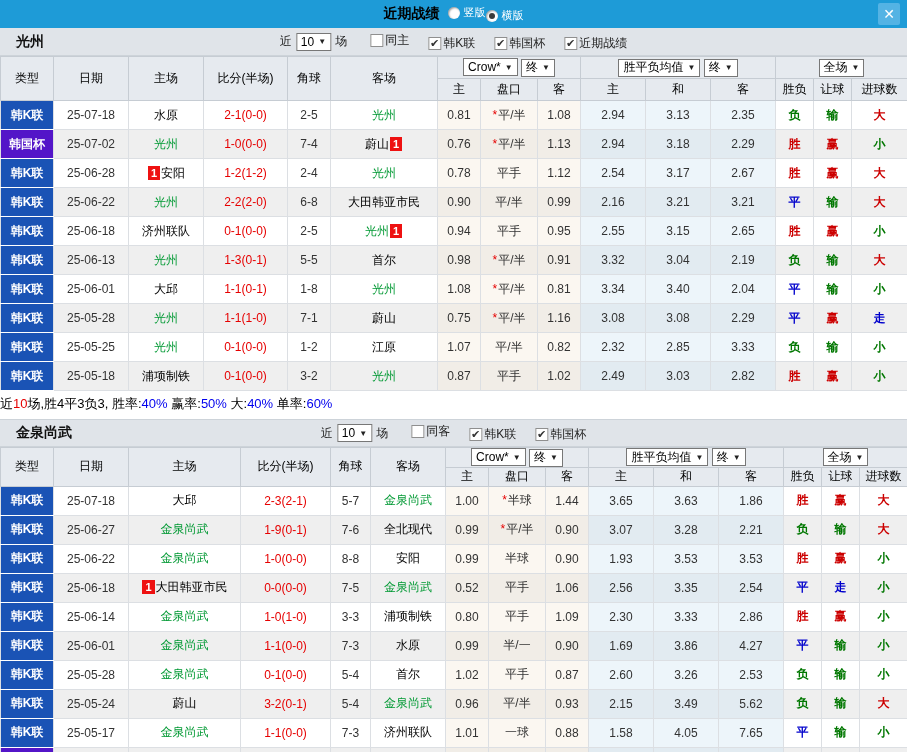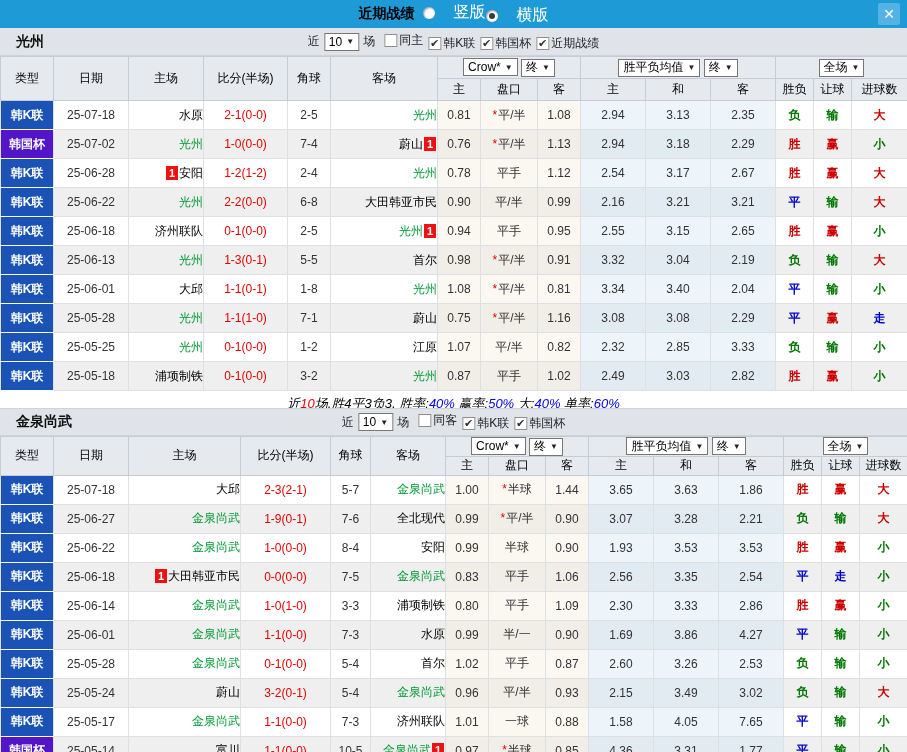--- a/index.html
+++ b/index.html
@@ -1,55 +1,55 @@
 <!DOCTYPE html>
 <html><head>
 <meta charset="utf-8">
 <style>
   html,body{margin:0;padding:0;}
   body{width:907px;height:752px;overflow:hidden;background:#fff;
        font-family:"Liberation Sans","DejaVu Sans",sans-serif;}
   
   .titlebar{height:28px;background:#1e9bd7;position:relative;display:flex;align-items:center;justify-content:center;gap:8px;}
   .title{color:#000000;font-weight:bold;font-size:14px;}
-  .radio-item{display:inline-flex;align-items:center;gap:19px;color:#fff;font-size:16px;cursor:pointer;}
+  .radio-item{display:inline-flex;align-items:center;gap:4px;color:#fff;font-size:11px;cursor:pointer;}
   .radio{width:12px;height:12px;border-radius:50%;background:#fff;box-shadow:inset 1px 1px 2px rgba(0,0,0,.4);display:inline-flex;align-items:center;justify-content:center;}
   .radio.checked::after{content:"";width:6px;height:6px;border-radius:50%;background:#3a3a3a;}
   .close{position:absolute;right:7px;top:3px;width:22px;height:22px;background:#54b3e4;color:#fff;font-weight:bold;display:flex;align-items:center;justify-content:center;border-radius:2px;cursor:pointer;font-size:14px;}
   
   .section-header{height:28px;background:#e0e4e9;border-bottom:1px solid #cdd3d9;position:relative;display:flex;align-items:center;box-sizing:border-box;}
   .team-name{font-size:14px;font-weight:bold;color:#111;margin-left:16px;}
   .filters{position:absolute;left:50%;transform:translateX(-50%);display:flex;align-items:center;gap:4px;font-size:12px;color:#222;white-space:nowrap;}
   .sel{display:inline-flex;align-items:center;gap:4px;background:#fff;border:1px solid #777;padding:0 4px;height:18px;font-size:12px;color:#000;cursor:pointer;box-sizing:border-box;}
   .sel .arr{font-size:8px;color:#222;}
-  .cb-item{display:inline-flex;align-items:center;margin-left:5px;cursor:pointer;}
+  .cb-item{display:inline-flex;align-items:center;margin-left:19px;cursor:pointer;}
   .cb{width:13px;height:13px;border:1px solid #8f8f8f;background:#fff;display:inline-flex;align-items:center;justify-content:center;font-size:11px;line-height:11px;color:#333;box-sizing:border-box;}
   .cb-label{margin-left:2px;}
   
   table{width:907px;border-collapse:collapse;table-layout:fixed;font-size:12px;}
   thead tr{height:22px;}
   table.t2 thead tr{height:19px;}
   thead th{background:#e6eaef;border:1px solid #c6ccd3;font-weight:normal;color:#000;padding:0;overflow:hidden;white-space:nowrap;}
   tbody td{height:28px;text-align:center;border:1px solid #dcdfe3;padding:0;color:#333;overflow:hidden;white-space:nowrap;vertical-align:middle;}
   tbody tr:nth-child(even) td{background:#efefef;}
   td.league{color:#fff;font-weight:bold;border-bottom:1px solid #fff;}
   tbody tr td.league.blue{background:#1a53b5;}
   tbody tr td.league.purple{background:#5315c8;}
   td.score{color:#e60000;}
-  td.team{color:#000;text-align:right;}
+  td.team{color:#000;}
   .tg{color:#009933;}
   tbody tr td.odds{background:#fbf7f1;}
   tbody tr:nth-child(even) td.odds{background:#f1ede7;}
   tbody tr td.mean{background:#edf5fa;}
   tbody tr:nth-child(even) td.mean{background:#e2ebf1;}
   td.res{font-weight:bold;}
   .c-red{color:#cc0000;}.c-green{color:#007700;}.c-blue{color:#0000cc;}
   .star{color:#e60000;margin-right:1px;}
   .badge1{display:inline-block;background:#ee1111;color:#fff;font-size:11px;font-weight:bold;line-height:14px;padding:0 3px;margin:0 1px;}
-  .summary{height:17px;line-height:25px;text-align:center;font-size:13px;background:#fff;font-style:italic;}
+  .summary{height:28px;line-height:25px;text-align:left;font-size:13px;background:#fff;}
   .sum-black{color:#000;}.sum-red{color:#e60000;}.sum-blue{color:#0000ee;}
 </style>
 </head>
 <body>
 
 <div class="titlebar">
   <span class="title">近期战绩</span>
   <span><span class="radio-item">
         <span class="radio"></span>
         <span>竖版</span>
@@ -199,21 +199,21 @@
           <td class="mean">3.17</td>
           <td class="mean">2.67</td>
           <td class="res c-red">胜</td>
           <td class="res c-red">赢</td>
           <td class="res c-red">大</td>
         </tr>
         <tr>
           <td class="league blue">韩K联</td>
           <td class="date">25-06-22</td>
           <td class="team"><span class="tg">光州</span></td>
-          <td class="score">2-2(0-0)</td>
+          <td class="score">2-2(2-0)</td>
           <td class="corner">6-8</td>
           <td class="team"><span>大田韩亚市民</span></td>
           <td class="odds">0.90</td>
           <td class="odds">平/半</td>
           <td class="odds">0.99</td>
           <td class="mean">2.16</td>
           <td class="mean">3.21</td>
           <td class="mean">3.21</td>
           <td class="res c-blue">平</td>
           <td class="res c-green">输</td>
@@ -446,40 +446,40 @@
           <td class="mean">2.21</td>
           <td class="res c-green">负</td>
           <td class="res c-green">输</td>
           <td class="res c-red">大</td>
         </tr>
         <tr>
           <td class="league blue">韩K联</td>
           <td class="date">25-06-22</td>
           <td class="team"><span class="tg">金泉尚武</span></td>
           <td class="score">1-0(0-0)</td>
-          <td class="corner">8-4</td>
+          <td class="corner">8-8</td>
           <td class="team"><span>安阳</span></td>
           <td class="odds">0.99</td>
           <td class="odds">半球</td>
           <td class="odds">0.90</td>
           <td class="mean">1.93</td>
           <td class="mean">3.53</td>
           <td class="mean">3.53</td>
           <td class="res c-red">胜</td>
           <td class="res c-red">赢</td>
           <td class="res c-green">小</td>
         </tr>
         <tr>
           <td class="league blue">韩K联</td>
           <td class="date">25-06-18</td>
           <td class="team"><span class="badge1">1</span><span>大田韩亚市民</span></td>
           <td class="score">0-0(0-0)</td>
           <td class="corner">7-5</td>
           <td class="team"><span class="tg">金泉尚武</span></td>
-          <td class="odds">0.83</td>
+          <td class="odds">0.52</td>
           <td class="odds">平手</td>
           <td class="odds">1.06</td>
           <td class="mean">2.56</td>
           <td class="mean">3.35</td>
           <td class="mean">2.54</td>
           <td class="res c-blue">平</td>
           <td class="res c-blue">走</td>
           <td class="res c-green">小</td>
         </tr>
         <tr>
@@ -538,21 +538,21 @@
           <td class="date">25-05-24</td>
           <td class="team"><span>蔚山</span></td>
           <td class="score">3-2(0-1)</td>
           <td class="corner">5-4</td>
           <td class="team"><span class="tg">金泉尚武</span></td>
           <td class="odds">0.96</td>
           <td class="odds">平/半</td>
           <td class="odds">0.93</td>
           <td class="mean">2.15</td>
           <td class="mean">3.49</td>
-          <td class="mean">3.02</td>
+          <td class="mean">5.62</td>
           <td class="res c-green">负</td>
           <td class="res c-green">输</td>
           <td class="res c-red">大</td>
         </tr>
         <tr>
           <td class="league blue">韩K联</td>
           <td class="date">25-05-17</td>
           <td class="team"><span class="tg">金泉尚武</span></td>
           <td class="score">1-1(0-0)</td>
           <td class="corner">7-3</td>

